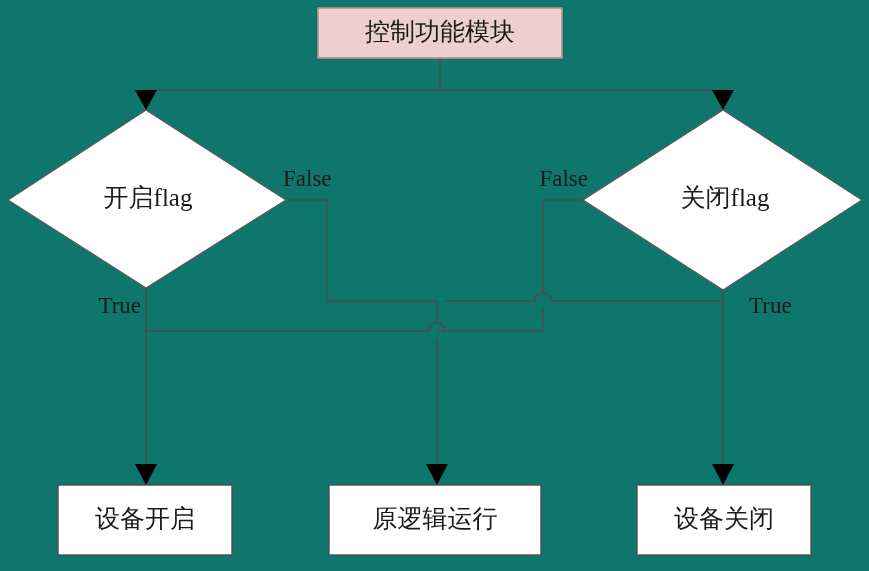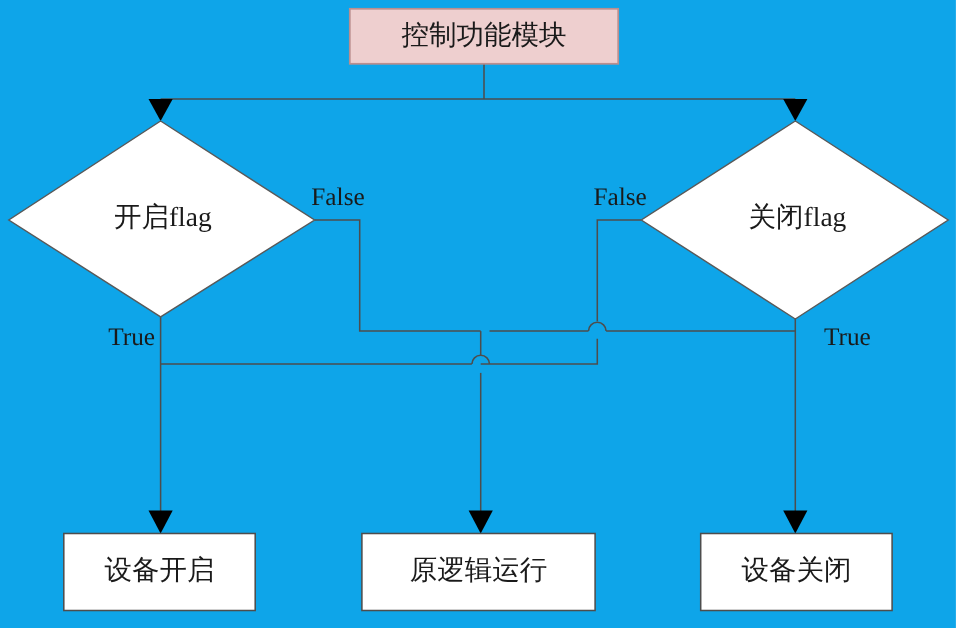--- a/index.html
+++ b/index.html
@@ -7,21 +7,21 @@
     padding: 0;
     background: #ffffff;
   }
   body {
     font-family: "Liberation Serif", serif;
   }
   #diagram-root {
     position: relative;
     width: 869px;
     height: 571px;
-    background: #0ea5e9;
+    background: #0f766e;
     overflow: hidden;
   }
   #flow-svg {
     position: absolute;
     top: 0;
     left: 0;
     width: 869px;
     height: 571px;
   }
   .node-shape {

